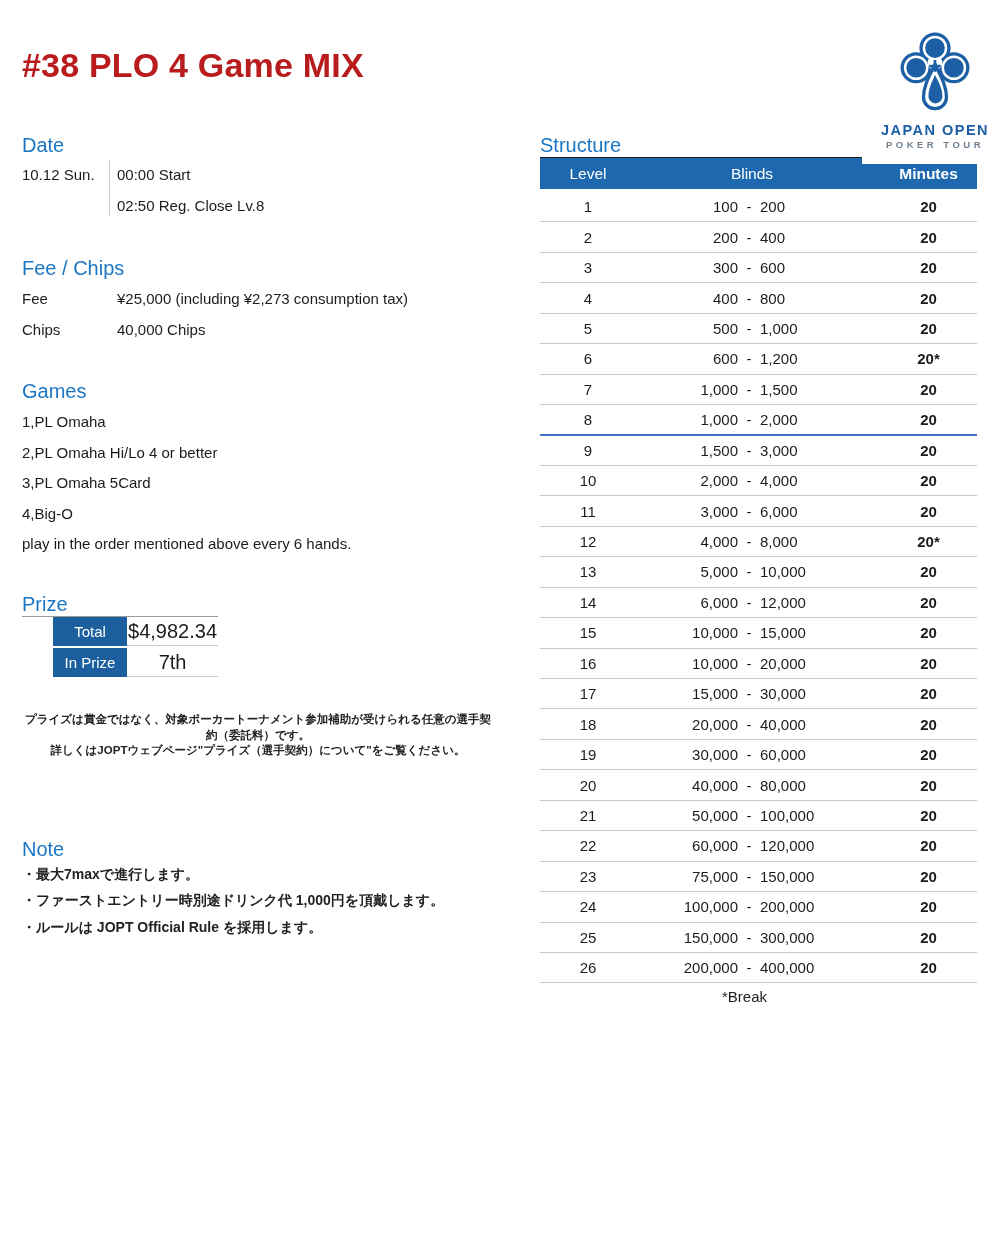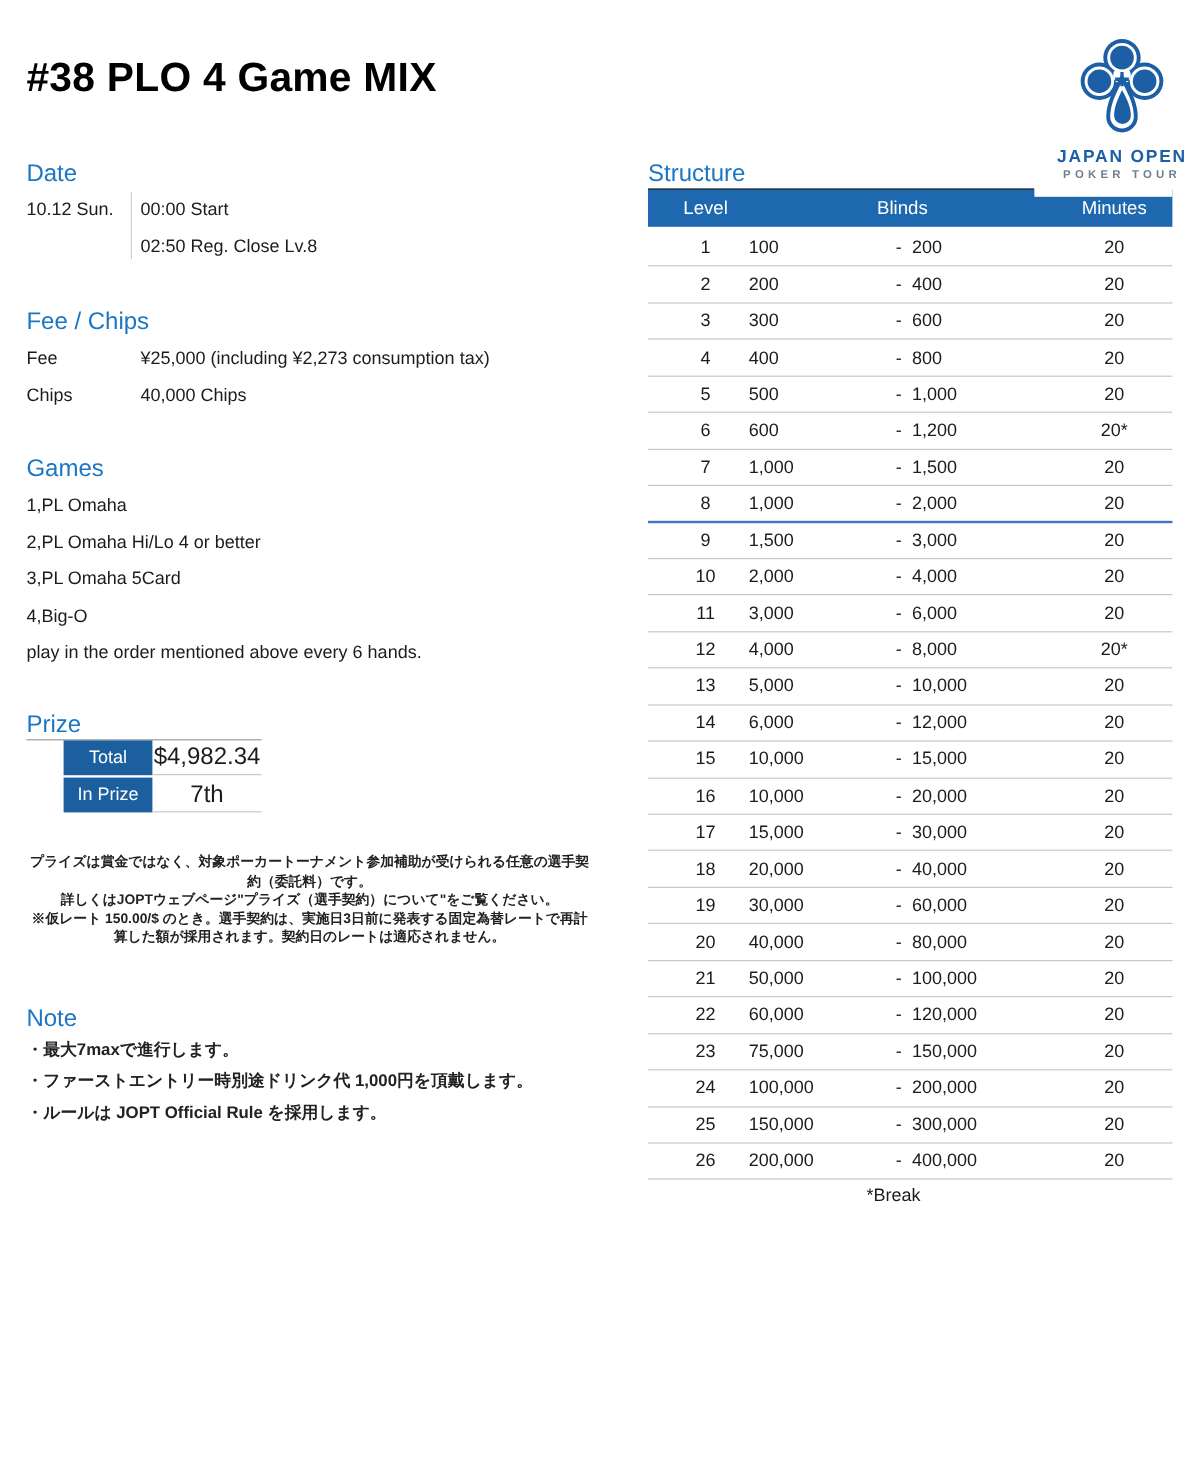--- a/index.html
+++ b/index.html
@@ -5,21 +5,21 @@
   * { margin:0; padding:0; box-sizing:border-box; }
   html,body { background:#ffffff; }
   body {
     width:1002px; height:1233px; position:relative;
     font-family:"Liberation Sans", sans-serif;
     color:var(--text, #1c1c1c);
   }
   .abs { position:absolute; }
 
   
-  .doc-title { left:22px; top:46px; font-size:34px; font-weight:600; letter-spacing:0.2px; color:#000000; }
+  .doc-title { left:22px; top:46px; font-size:34px; font-weight:600; letter-spacing:0.2px; color:#b91c1c; }
 
   
   .sec-head { font-size:20px; font-weight:400; color:var(--heading-blue,#1b76c4); }
 
   .body-15 { font-size:15px; }
 
   
   .date-day { left:22px; top:166px; }
   .date-divider { left:109px; top:160px; width:1px; height:56px; background:#d0d0d0; }
   .date-time-1 { left:117px; top:166px; }
@@ -56,24 +56,24 @@
   .logo-sub  { font-size:9.5px; font-weight:700; letter-spacing:3.5px; color:var(--logo-gray,#6e7f90); margin-top:1px; }
 
   
   .structure-head { left:540px; top:134px; }
   .structure-table { left:540px; top:157px; width:437px; }
   .dark-topline { position:absolute; left:0; top:0; width:322px; height:2px; background:#1a1a1a; }
   .sheader { position:relative; margin-top:1px; height:31px; background:var(--table-header-blue,#1d68ae);
              color:#fff; display:flex; align-items:center; font-size:15.5px; }
   .notch { position:absolute; left:322px; right:0; top:-1px; height:7px; background:#fff; }
   .col-level { width:84px; text-align:center;padding-left:12px; }
-  .col-sb    { width:114px; }
+  .col-sb    { width:114px; text-align:right; }
   .col-dash  { width:22px; text-align:center; }
   .col-bb    { width:120px; text-align:left; }
-  .col-min   { flex:1; text-align:center; position:relative; z-index:1; }
+  .col-min   { flex:1; text-align:center; position:relative; z-index:1;font-weight:bold; }
   .col-blinds{ width:256px; text-align:center; }
   .srows { margin-top:3px; }
   .srow { display:flex; align-items:center; height:30.45px; font-size:15px;
           border-bottom:1px solid var(--row-line,#c8c8c8); }
   .srow.reg-close { border-bottom:2px solid var(--reg-close-blue,#4472c4); }
   .break-note { left:540px; top:988px; width:437px; text-align:center; padding-right:28px; font-size:15px; }
 </style>
 </head>
 <body>
 
@@ -138,21 +138,20 @@
     <div class="prize-value">$4,982.34</div>
   </div>
   <div class="prize-row">
     <div class="prize-label">In Prize</div>
     <div class="prize-value">7th</div>
   </div>
 </div>
 <div class="abs disclaimer">
   <div>プライズは賞金ではなく、対象ポーカートーナメント参加補助が受けられる任意の選手契約（委託料）です。</div>
   <div>詳しくはJOPTウェブページ"プライズ（選手契約）について"をご覧ください。</div>
-  <div>※仮レート 150.00/$ のとき。選手契約は、実施日3日前に発表する固定為替レートで再計算した額が採用されます。契約日のレートは適応されません。</div>
 </div>
 
 <div class="abs sec-head" style="left:22px; top:838px;">Note</div>
 <div class="abs note-list">
   <div>・最大7maxで進行します。</div>
   <div>・ファーストエントリー時別途ドリンク代 1,000円を頂戴します。</div>
   <div>・ルールは JOPT Official Rule を採用します。</div>
 </div>
 
 <div class="abs sec-head structure-head">Structure</div>

